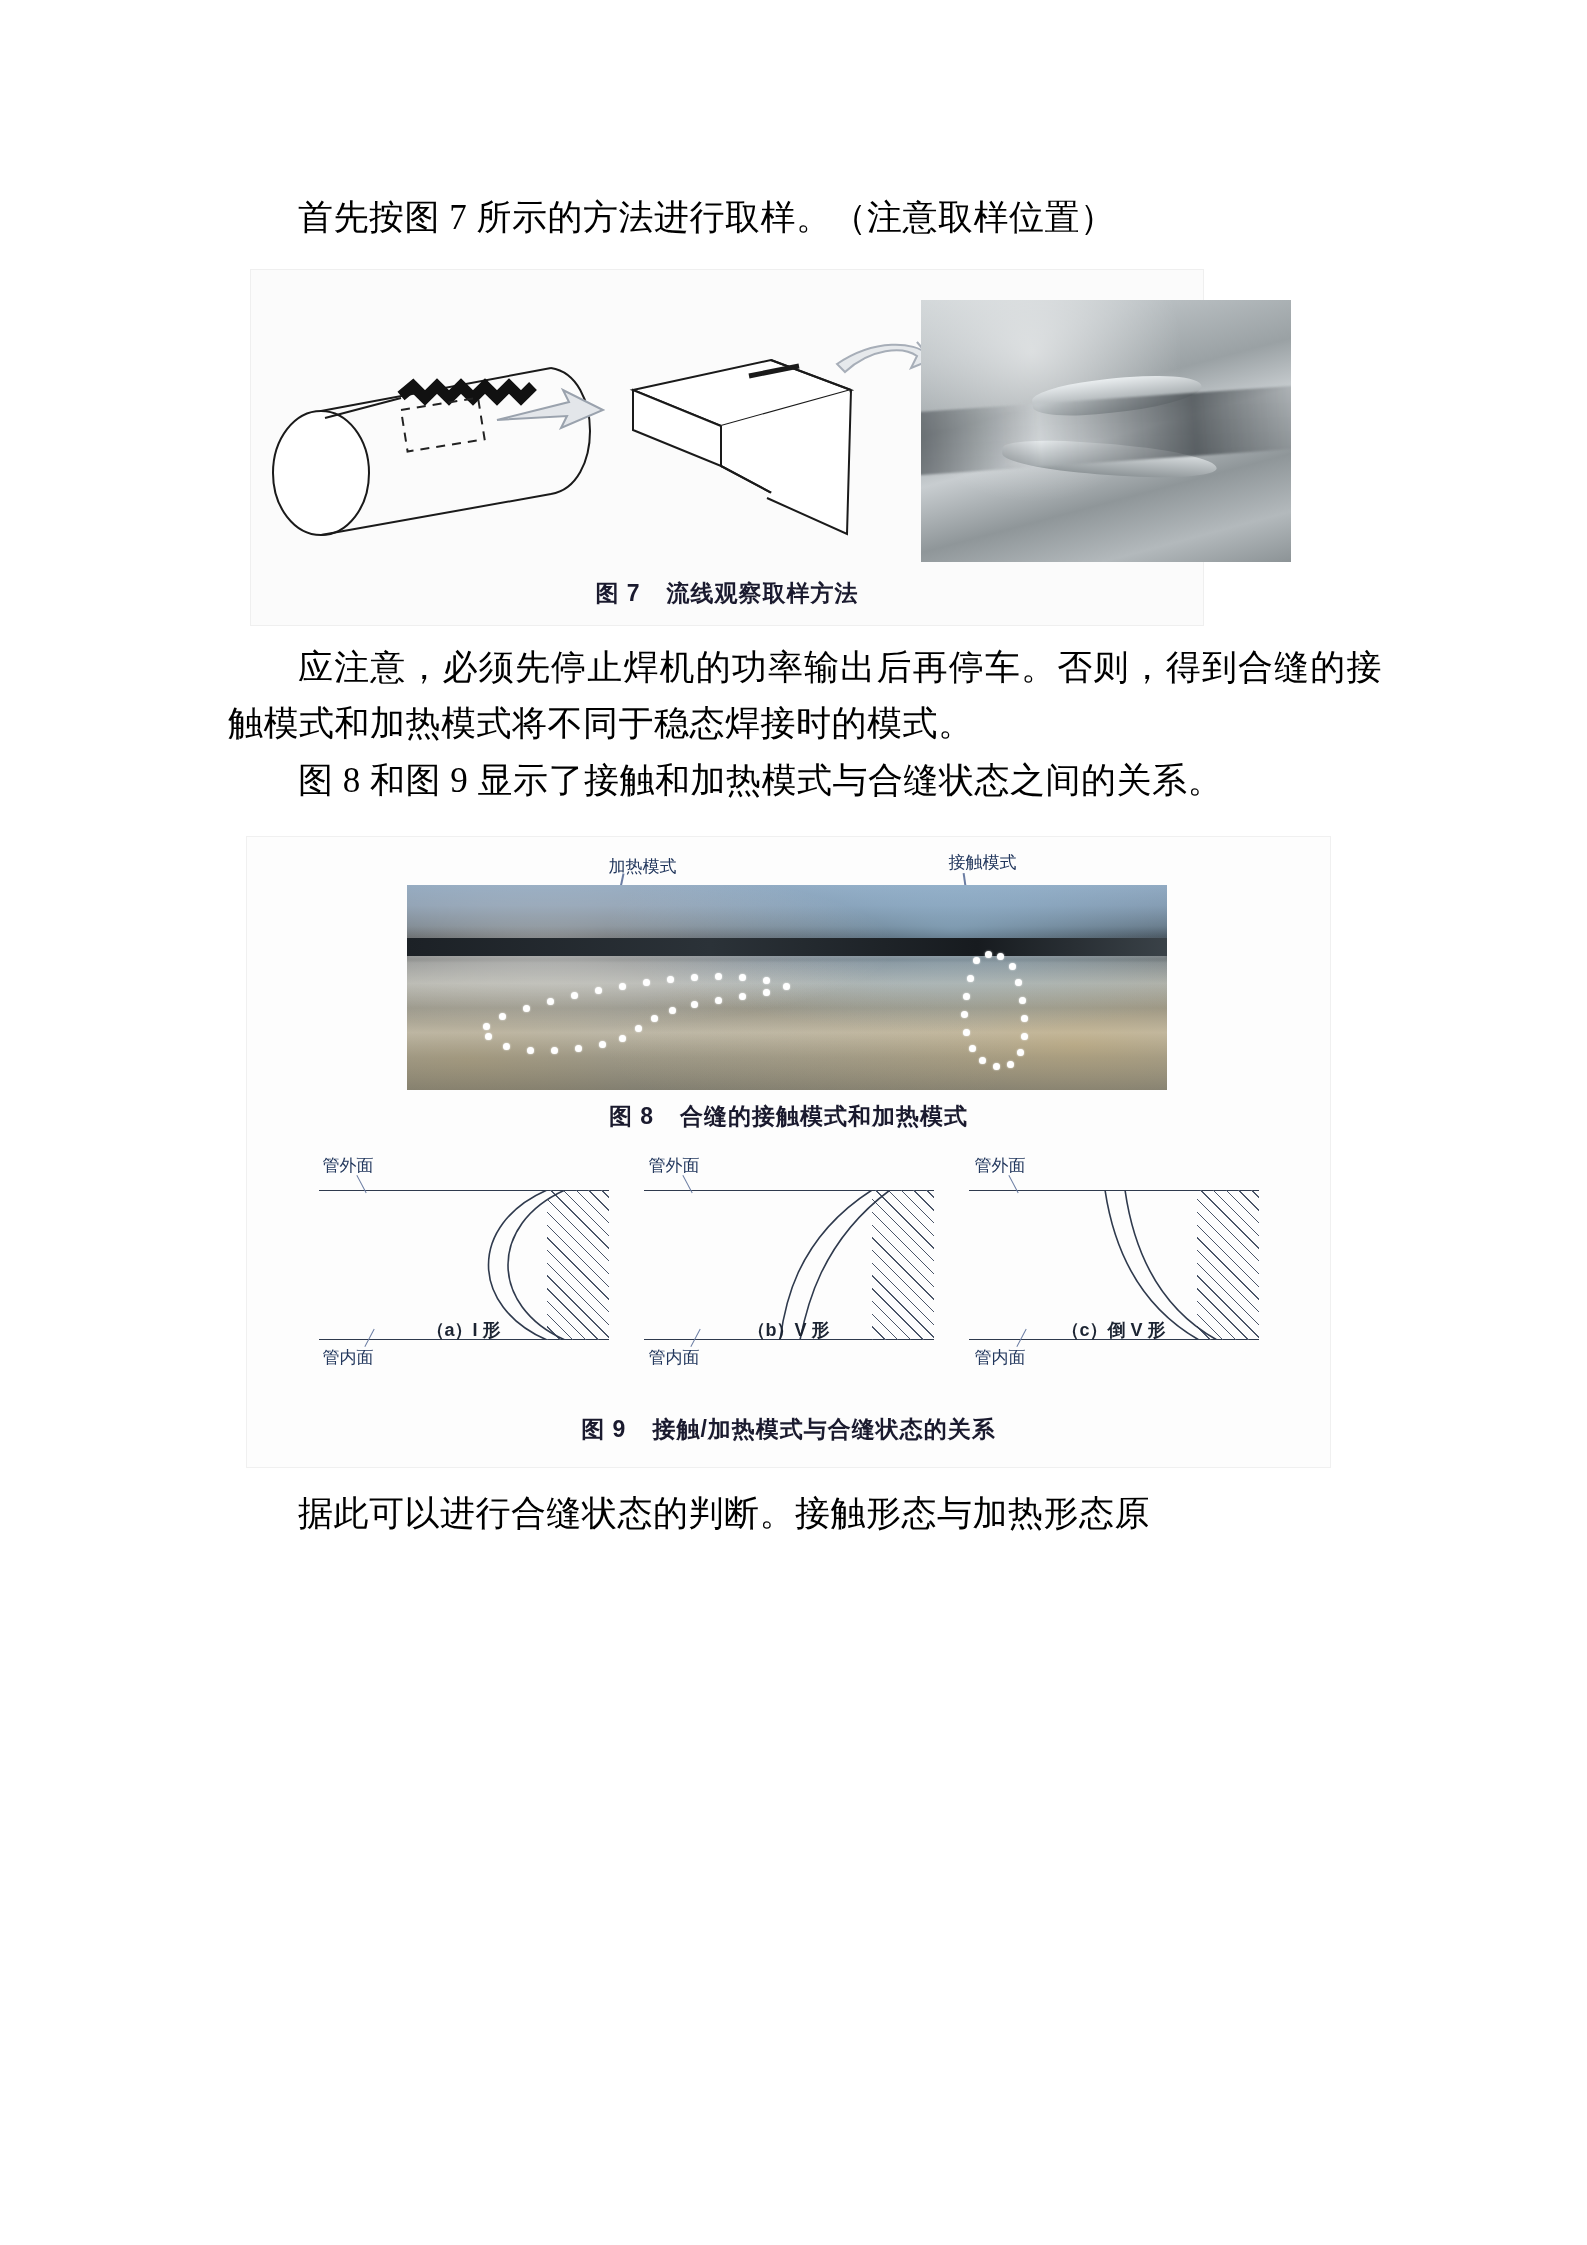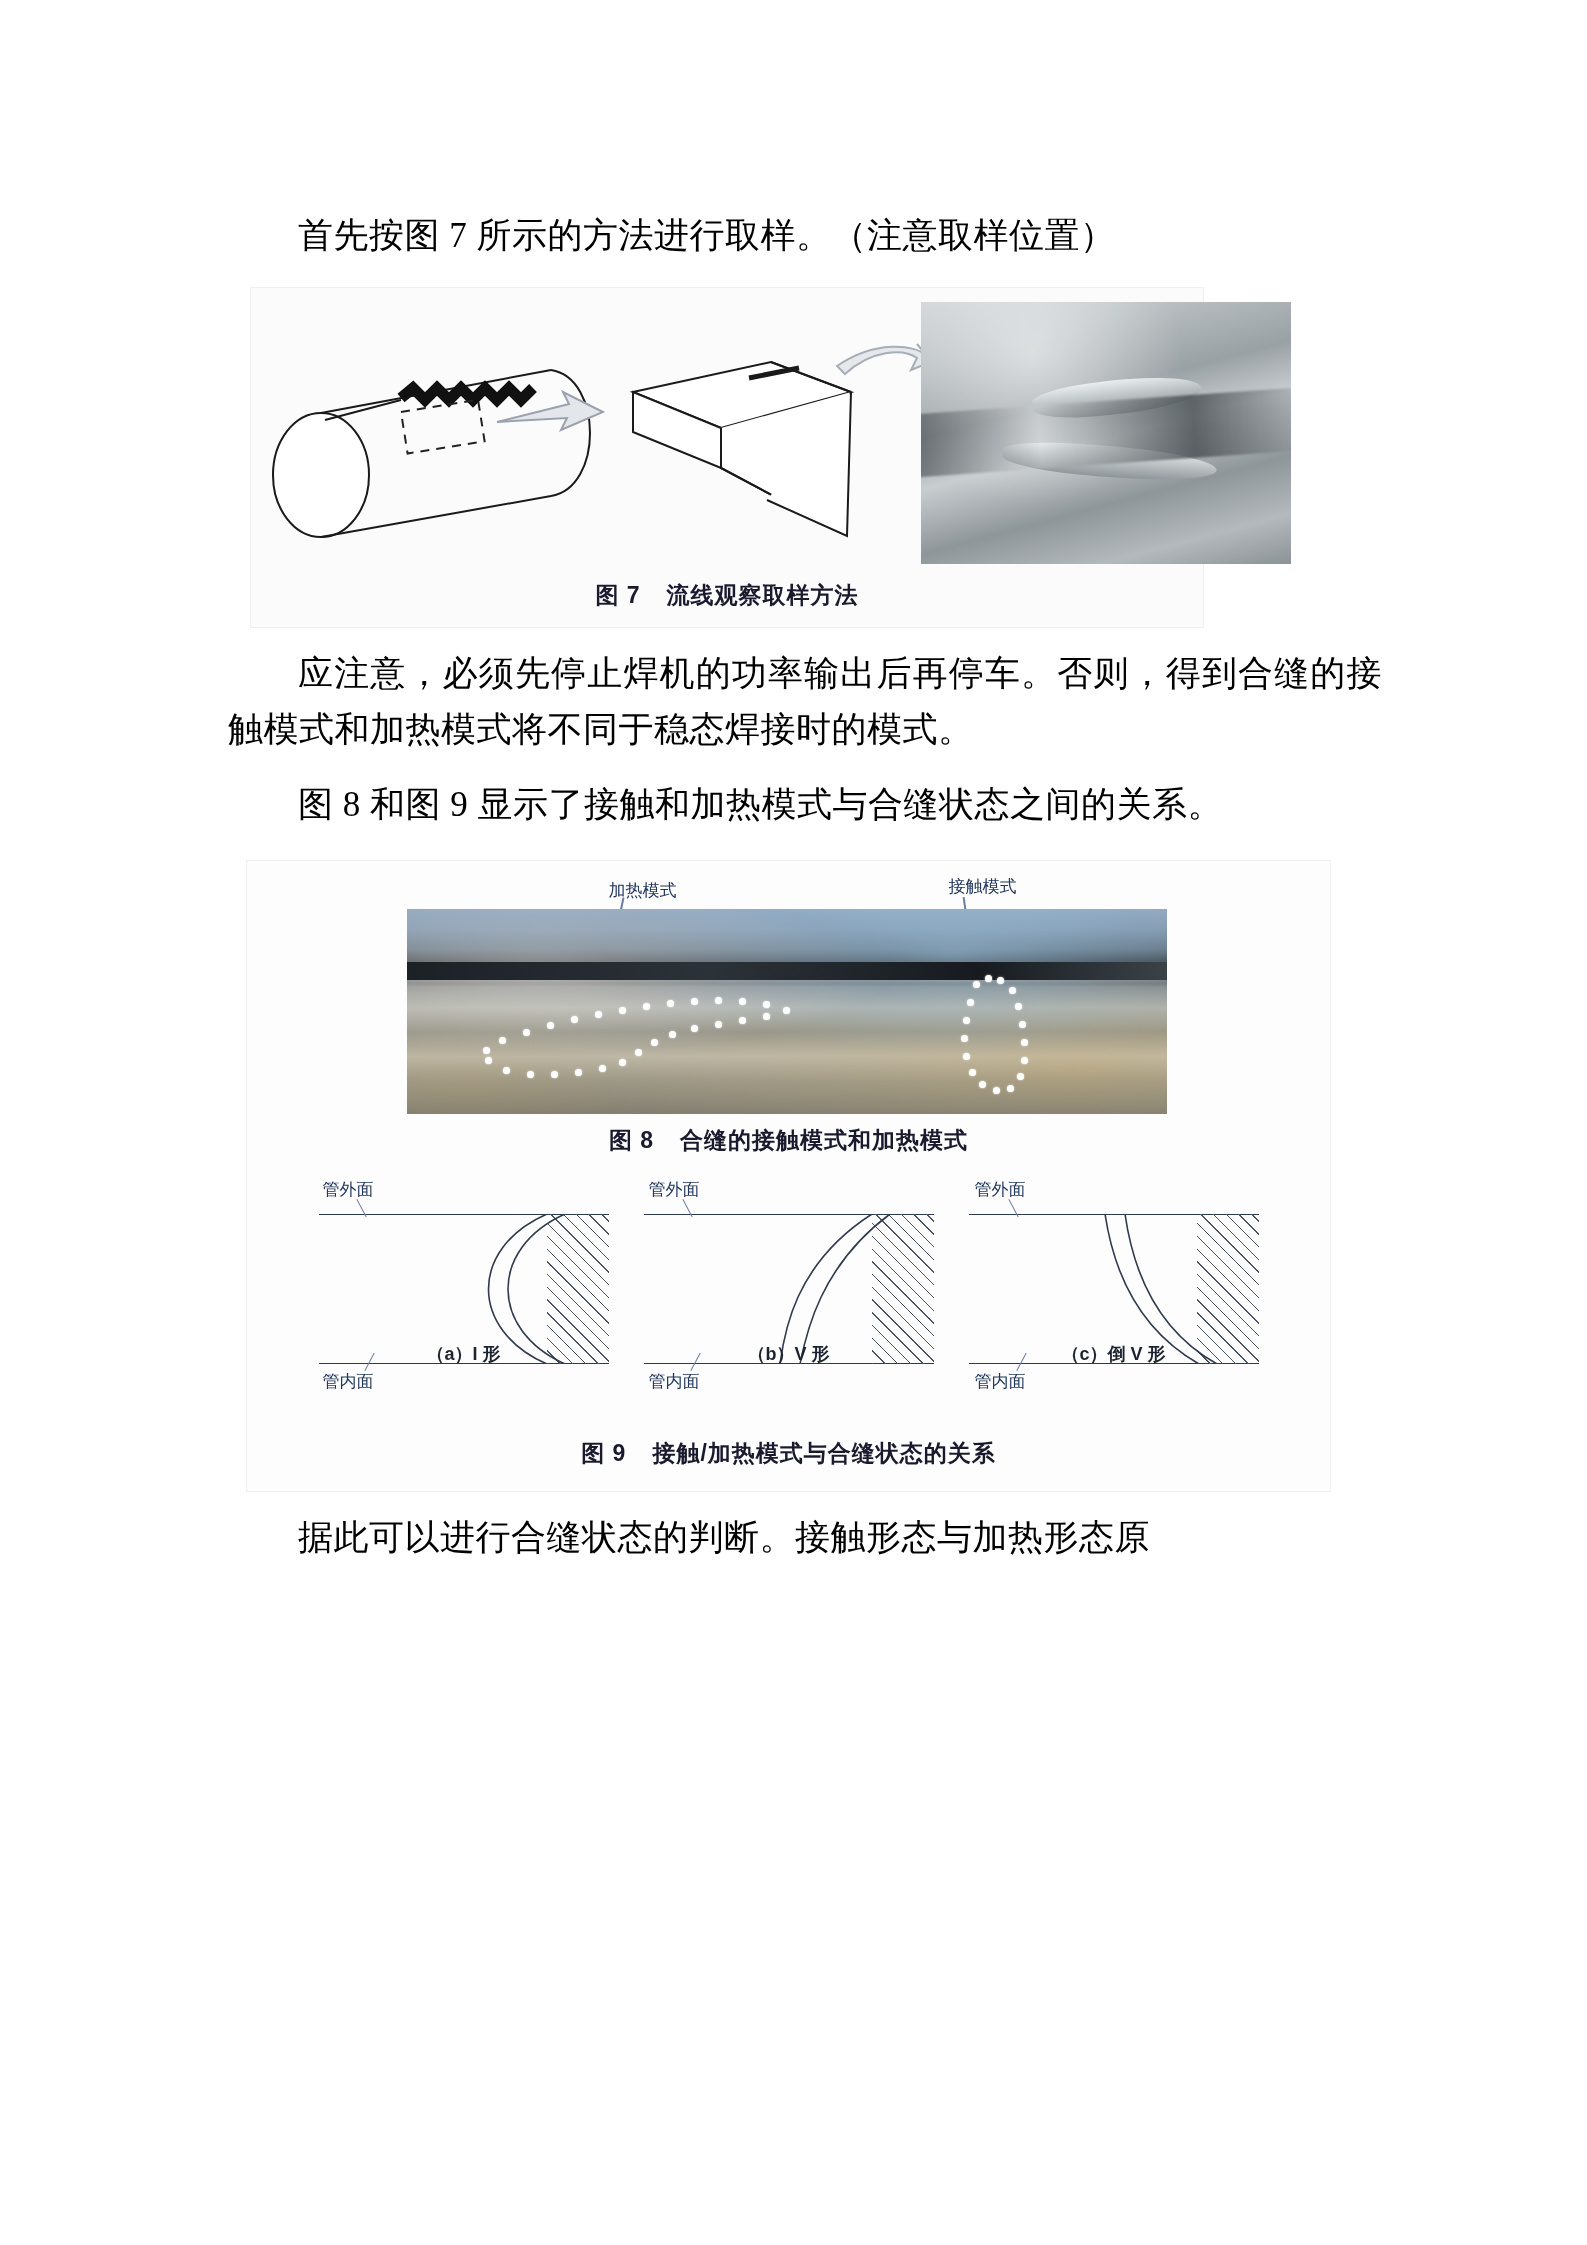--- a/index.html
+++ b/index.html
@@ -24,30 +24,30 @@
     padding: 190px 205px 120px 228px;
   }
   p.body-text {
     margin: 0 0 0 0;
     font-size: 35px;
     line-height: 1.62;
     letter-spacing: 0.5px;
     text-align: justify;
     text-justify: inter-ideograph;
   }
-  p.indent { text-indent: 2em; margin-top: 18px; }
+  p.indent { text-indent: 2em; }
 
   
   .fig7-wrap {
     margin: 22px 0 14px 0;
     width: 954px;
     margin-left: 22px;
     background: #fbfbfb;
     border: 1px solid #efefef;
-    padding: 12px 0 16px 0;
+    padding: 28px 0 16px 0;
     box-sizing: border-box;
   }
   .fig7-canvas {
     position: relative;
     width: 1040px;
     height: 270px;
     margin: 0 auto;
   }
   .fig-caption {
     text-align: center;

